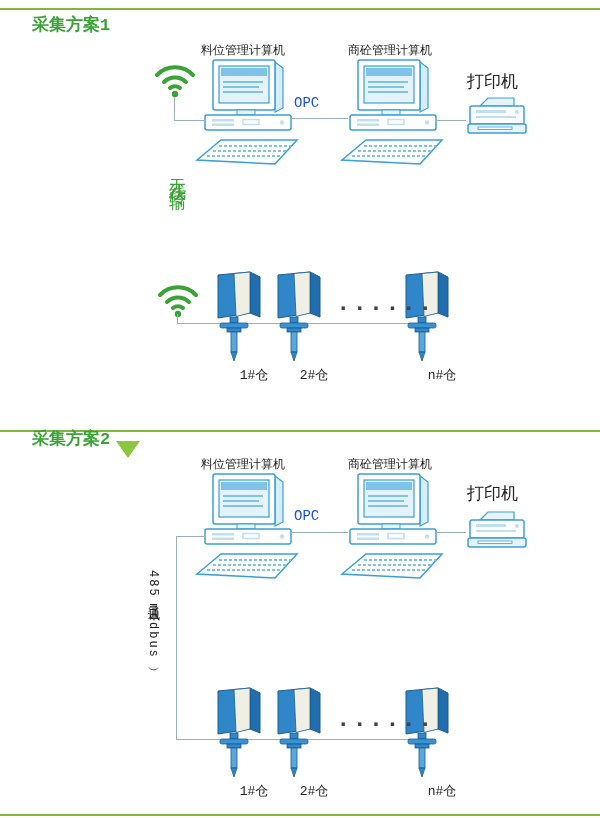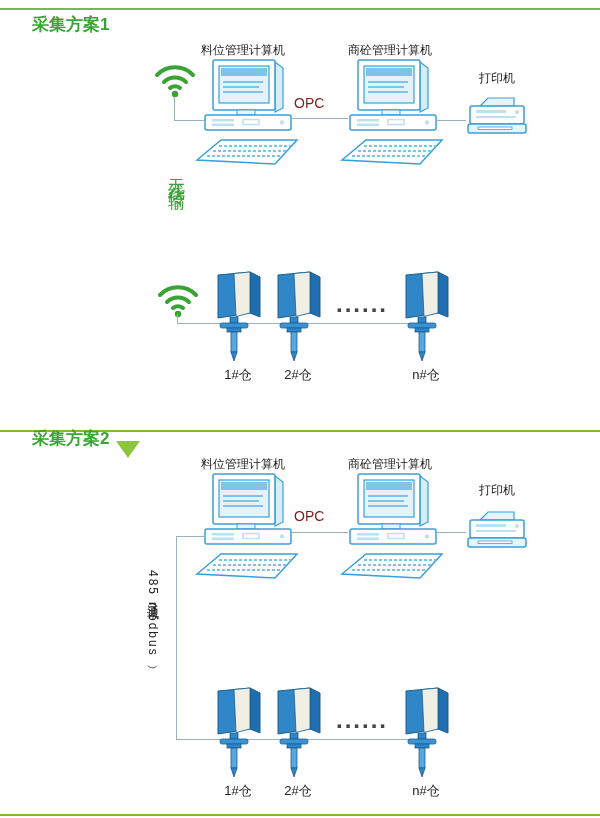--- a/index.html
+++ b/index.html
@@ -1,25 +1,25 @@
 <!DOCTYPE html>
 <html><head>
 <meta charset="utf-8">
 <style>
   html,body{margin:0;padding:0;background:#fff;}
   .canvas{
     position:relative;width:600px;height:818px;background:#ffffff;
-    font-family:Liberation Sans, sans-serif;overflow:hidden;
+    font-family:Liberation Mono, monospace;overflow:hidden;
   }
   .greenline{position:absolute;left:0;width:600px;height:2px;background:#7cb93e;}
   .title{position:absolute;color:#3aa335;font-size:17px;font-weight:600;white-space:nowrap;}
   .lbl{position:absolute;font-size:12px;color:#222;text-align:center;width:120px;white-space:nowrap;}
-  .opc{position:absolute;font-size:14px;color:#7f1d1d;font-weight:500;}
-  .prlbl{position:absolute;font-size:12px;color:#222;text-align:center;width:60px;}
-  .silo{position:absolute;font-size:13px;color:#222;text-align:center;width:48px;}
+  .opc{position:absolute;font-size:14px;color:#1d4ed8;font-weight:500;}
+  .prlbl{position:absolute;font-size:17px;color:#222;text-align:left;width:60px;}
+  .silo{position:absolute;font-size:13px;color:#222;text-align:center;width:48px;margin-left:16px;}
   .dots{position:absolute;font-size:24px;font-weight:bold;color:#444;letter-spacing:2px;}
   .hline{position:absolute;height:1px;background:#9ab0bd;}
   .vline{position:absolute;width:1px;background:#9ab0bd;}
   .vtext{position:absolute;writing-mode:vertical-rl;}
   .wireless{color:#3aa335;font-size:17px;letter-spacing:5px;font-weight:500;}
   .bus{font-size:12px;color:#222;letter-spacing:2px;}
   .tri{position:absolute;width:0;height:0;border-left:12px solid transparent;
        border-right:12px solid transparent;border-top:17px solid #8cc63f;}
   svg.inst{position:absolute;display:block;}
 </style>

